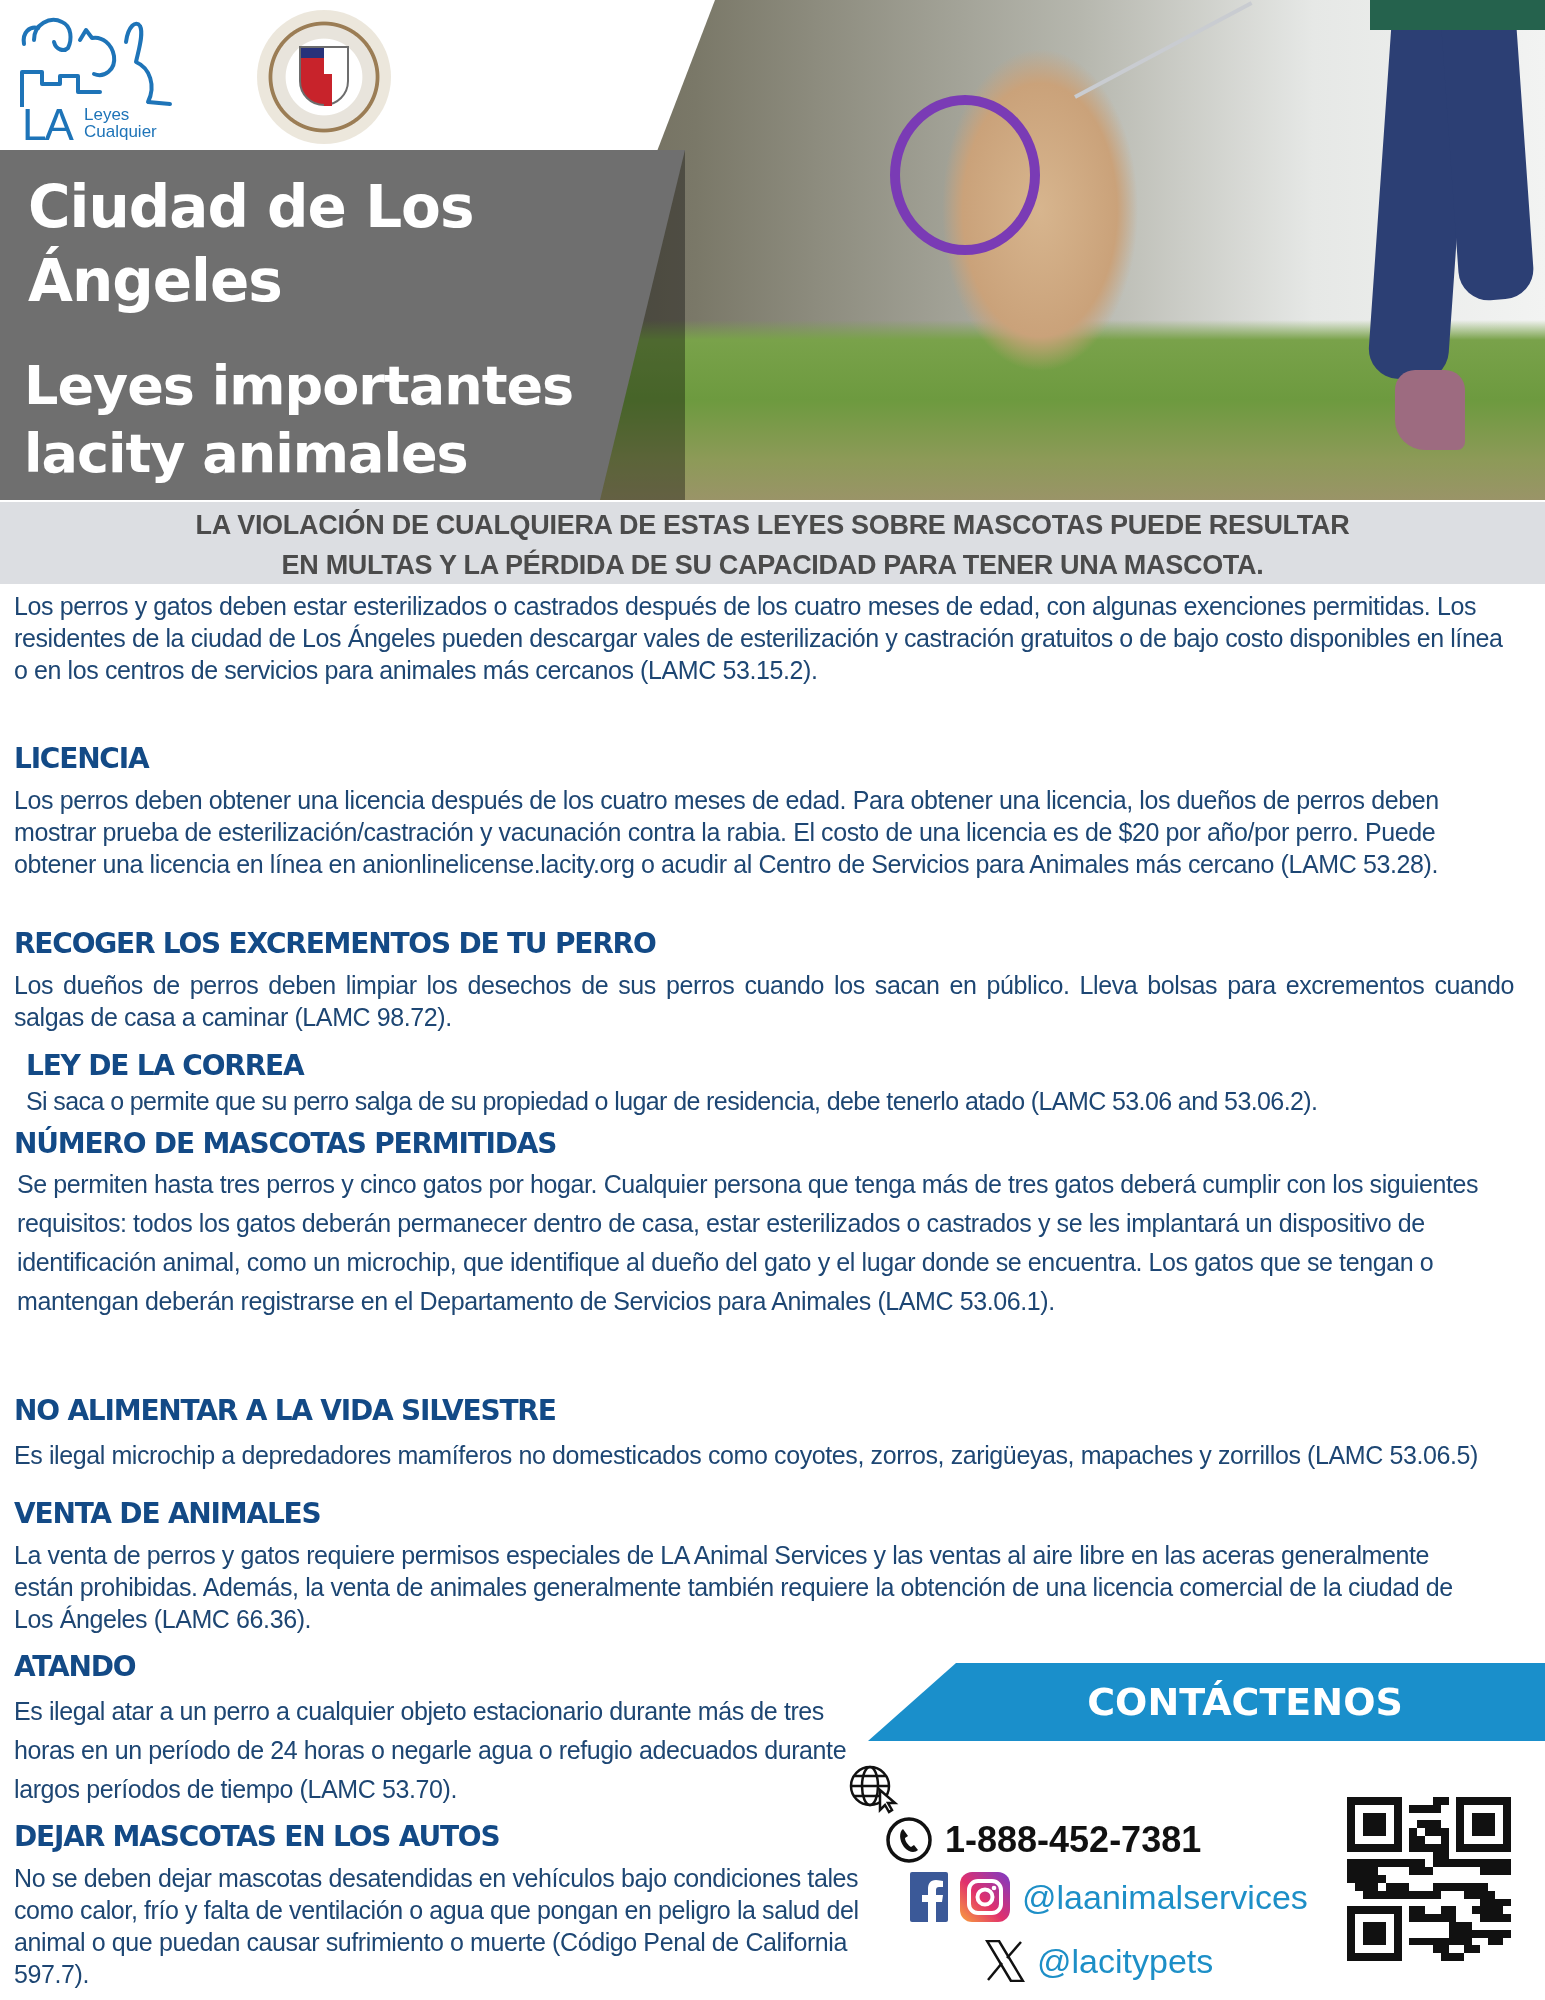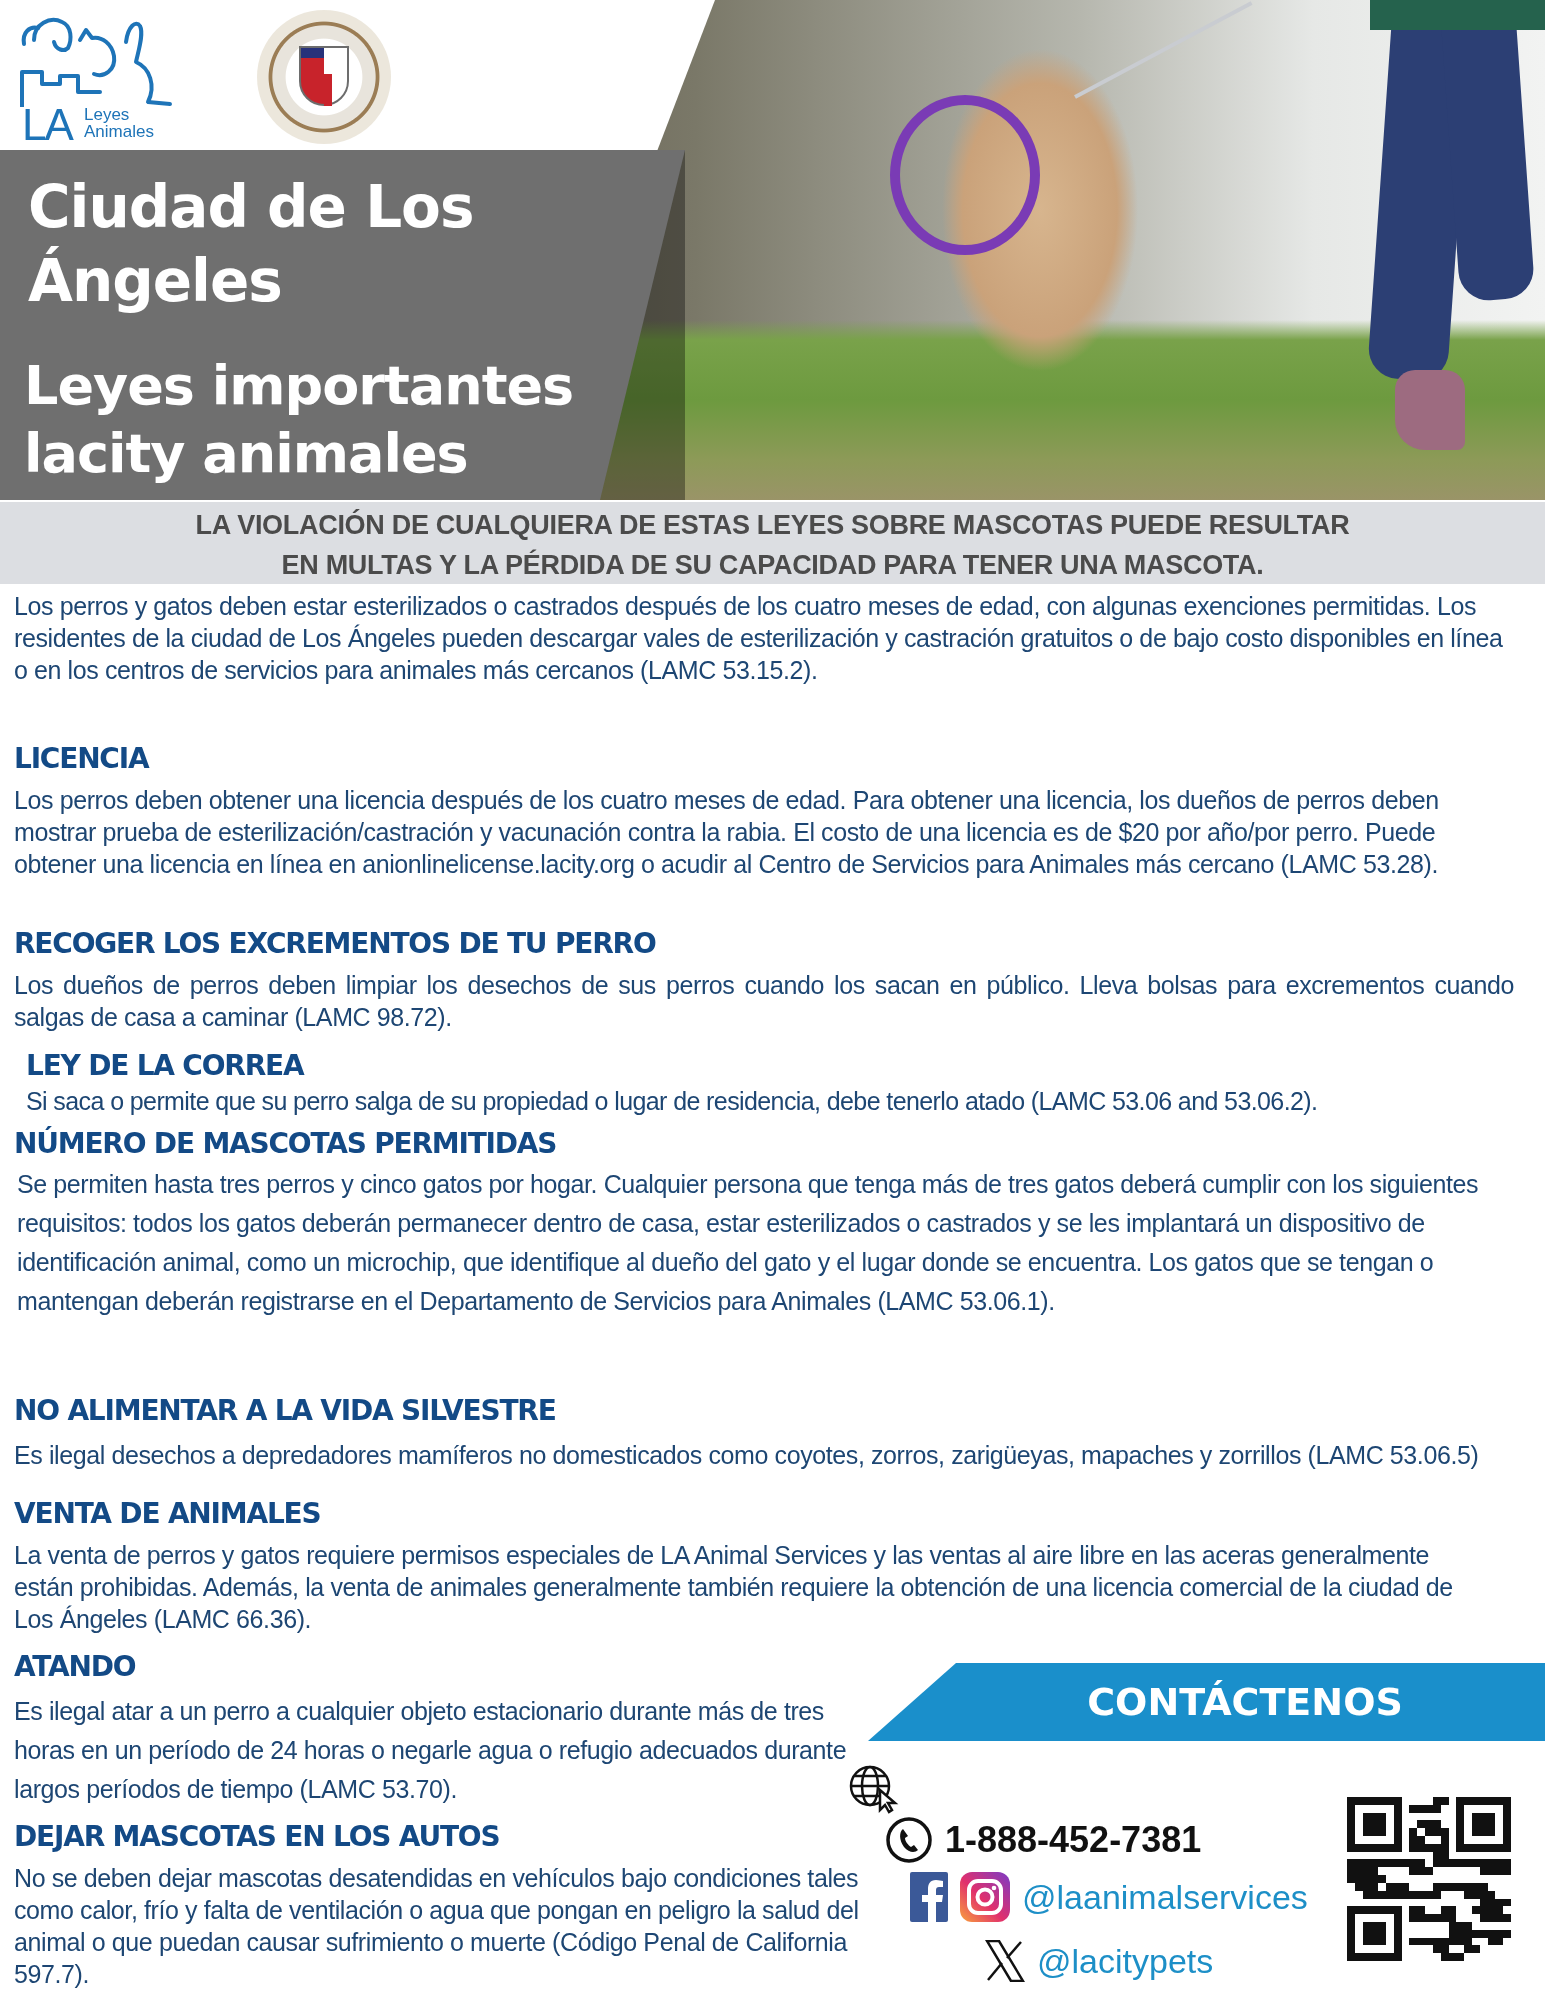--- a/index.html
+++ b/index.html
@@ -115,21 +115,21 @@
         <path d="M14 28 C14 12 30 4 42 10 C52 14 52 28 48 36 C44 40 36 38 34 30"></path>
         <path d="M4 32 C2 20 10 14 18 16"></path>
         <path d="M60 28 L66 18 L72 26 C82 24 92 32 94 44 C96 58 84 66 74 62"></path>
         <path d="M106 30 C108 14 116 8 120 14 C124 22 118 40 116 50 C130 56 136 74 128 90 L150 92"></path>
         <path d="M2 60 L2 95 M2 60 L22 60 L22 72 L40 72 L40 64 L58 64 L58 80 L80 80"></path>
       </g>
     </svg>
     <span class="la">LA</span>
     <span class="anim">
       <span>Leyes</span><br>
-      <span>Animales</span>
+      <span>Cualquier</span>
     </span>
   </div>
 
   <div class="seal">
     <div class="shield"></div>
   </div>
 
   <div class="title-box"></div>
   <h1 class="title-1">
     <span>Ciudad de Los</span><br>
@@ -165,21 +165,21 @@
   <p style="margin-top:0px; letter-spacing:-0.6px;">Si saca o permite que su perro salga de su propiedad o lugar de residencia, debe tenerlo atado (LAMC 53.06 and 53.06.2).</p>
 </section>
 
 <section class="law abs" style="left:14px; top:1125px; width:1480px;">
   <h2>NÚMERO DE MASCOTAS PERMITIDAS</h2>
   <p style="margin-top:2px; line-height:39px; padding-left:3px;">Se permiten hasta tres perros y cinco gatos por hogar. Cualquier persona que tenga más de tres gatos deberá cumplir con los siguientes requisitos: todos los gatos deberán permanecer dentro de casa, estar esterilizados o castrados y se les implantará un dispositivo de identificación animal, como un microchip, que identifique al dueño del gato y el lugar donde se encuentra. Los gatos que se tengan o mantengan deberán registrarse en el Departamento de Servicios para Animales (LAMC 53.06.1).</p>
 </section>
 
 <section class="law abs" style="left:14px; top:1392px; width:1500px;">
   <h2>NO ALIMENTAR A LA VIDA SILVESTRE</h2>
-  <p style="margin-top:6px; line-height:39px;">Es ilegal desechos a depredadores mamíferos no domesticados como coyotes, zorros, zarigüeyas, mapaches y zorrillos (LAMC 53.06.5)</p>
+  <p style="margin-top:6px; line-height:39px;">Es ilegal microchip a depredadores mamíferos no domesticados como coyotes, zorros, zarigüeyas, mapaches y zorrillos (LAMC 53.06.5)</p>
 </section>
 
 <section class="law abs" style="left:14px; top:1495px; width:1480px;">
   <h2>VENTA DE ANIMALES</h2>
   <p style="margin-top:6px;">La venta de perros y gatos requiere permisos especiales de LA Animal Services y las ventas al aire libre en las aceras generalmente están prohibidas. Además, la venta de animales generalmente también requiere la obtención de una licencia comercial de la ciudad de Los Ángeles (LAMC 66.36).</p>
 </section>
 
 <section class="law abs" style="left:14px; top:1648px; width:860px;">
   <h2>ATANDO</h2>
   <p style="margin-top:6px; line-height:39px;">Es ilegal atar a un perro a cualquier objeto estacionario durante más de tres horas en un período de 24 horas o negarle agua o refugio adecuados durante largos períodos de tiempo (LAMC 53.70).</p>

